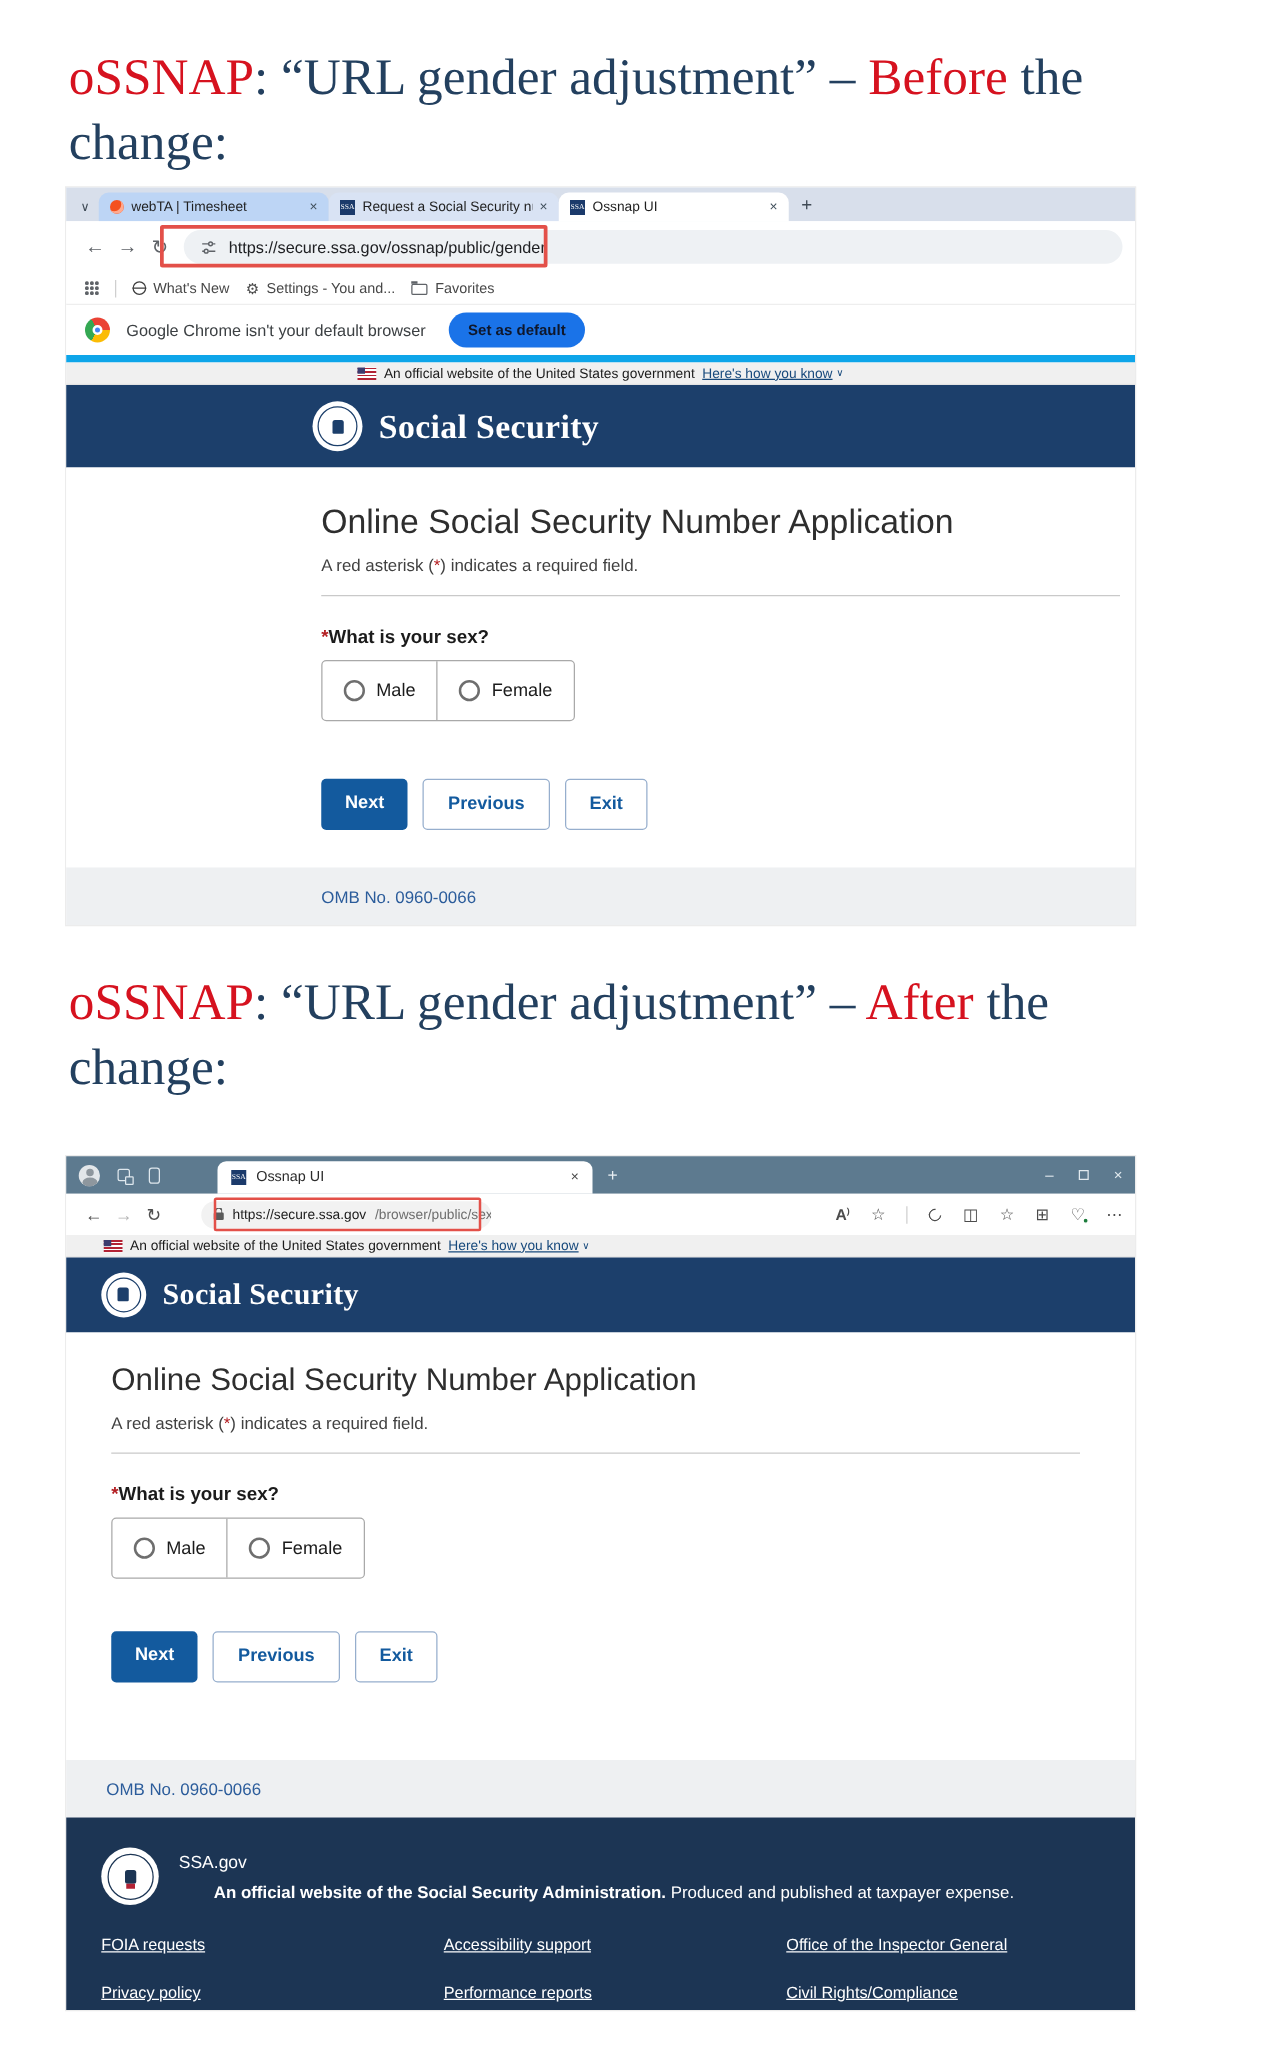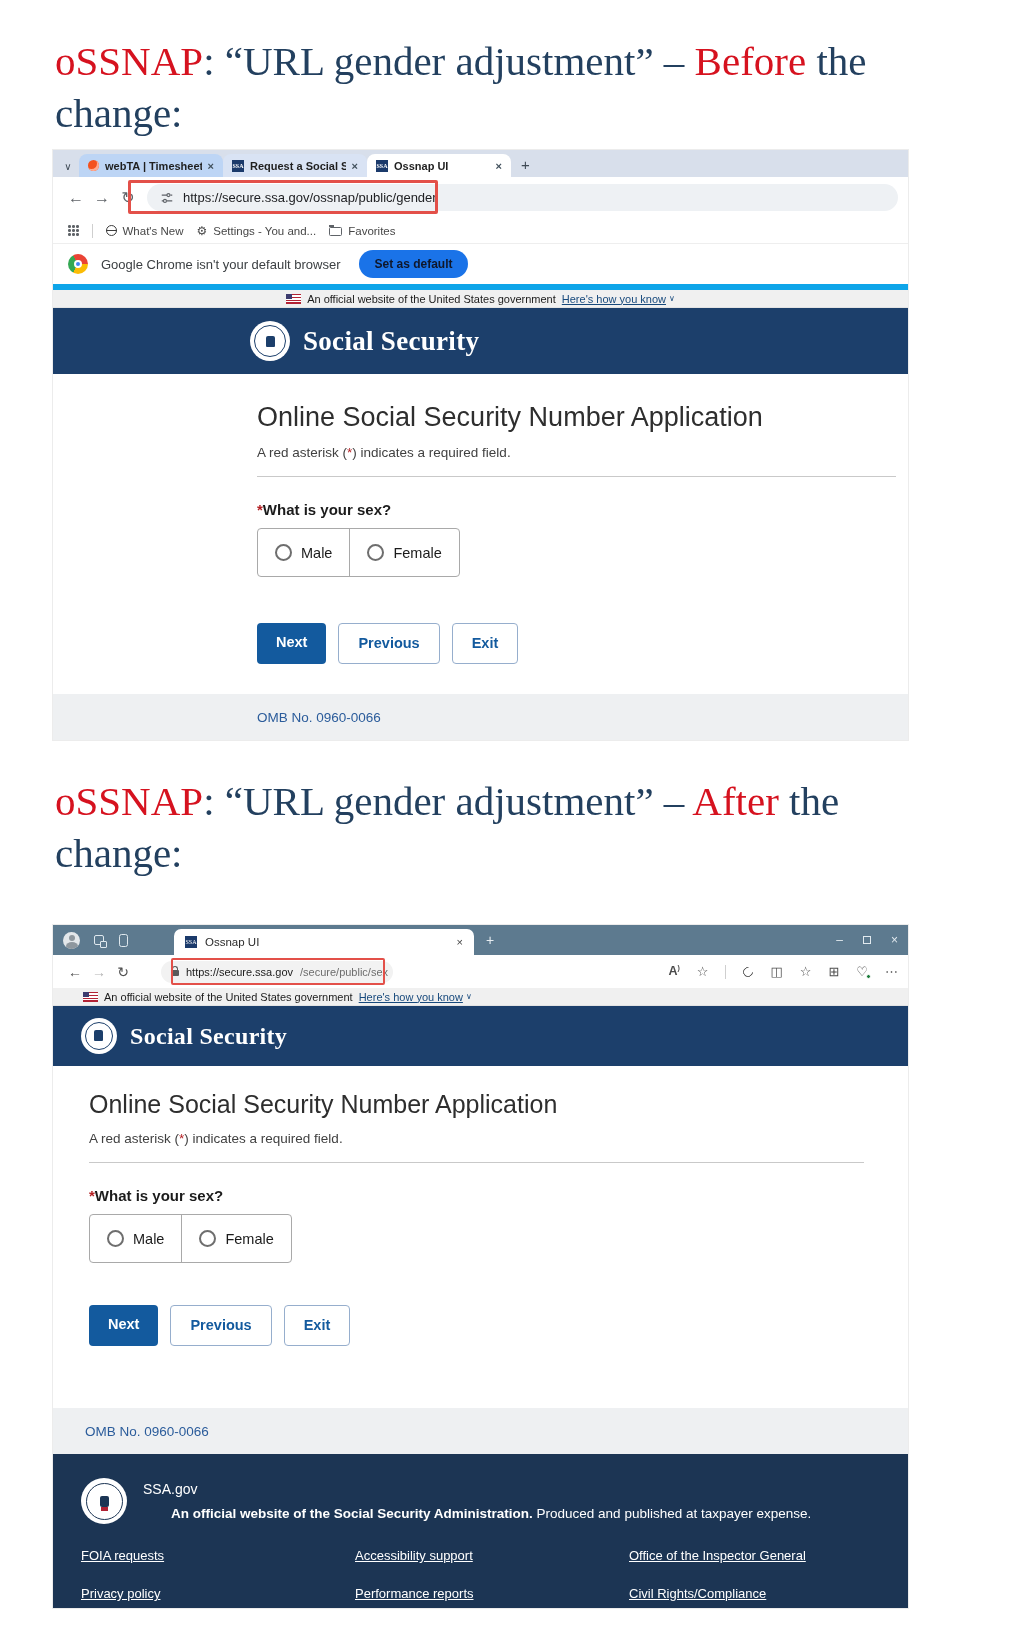--- a/index.html
+++ b/index.html
@@ -13,21 +13,21 @@
   .red{color:#d6121f;}
   
   .browser{position:absolute;left:53px;width:855px;display:flex;flex-direction:column;background:#fff;
     box-shadow:0 0 0 1px #ececec;}
   #browser-before{top:150px;height:590px;}
   #browser-after{top:925px;height:683px;}
   
   .c-tabstrip{height:27px;background:#d8dfeb;display:flex;align-items:flex-end;padding-left:4px;flex:none;}
   .c-chevron{width:18px;color:#3f4a55;font-size:10px;text-align:center;margin:0 2px 5px 2px;}
   .c-tab{display:flex;align-items:center;gap:6px;height:23px;border-radius:8px 8px 0 0;padding:0 9px;
-    font-size:11px;color:#1f1f1f;width:144px;font-weight:bold;}
+    font-size:11px;color:#1f1f1f;width:184px;}
   .c-tab .ttl{flex:1;white-space:nowrap;overflow:hidden;}
   .c-tab .close{font-size:11px;color:#41505c;}
   .c-tab.t1{background:#bdd5f5;}
   .c-tab.t2{background:#d9e3f4;}
   .c-tab.t3{background:#fff;}
   .fav-webta{width:11px;height:11px;border-radius:50%;background:#f4511e;flex:none;
     box-shadow:inset -2px -2px 0 #ffab91;}
   .fav-ssa{width:12px;height:12px;background:#1b3a6b;color:#fff;font-family:"Liberation Serif",serif;
     font-size:6px;display:flex;align-items:center;justify-content:center;flex:none;}
   .c-newtab{font-size:15px;color:#3f4a55;margin:0 0 4px 10px;}
@@ -271,21 +271,21 @@
       <span>×</span>
     </div>
   </div>
   <div class="e-toolbar">
     <span class="e-nav">←</span>
     <span class="e-nav dim">→</span>
     <span class="e-nav">↻</span>
     <div class="e-omnibox">
       <span class="lock"></span>
       <span class="u-dom">https://secure.ssa.gov</span>
-        <span class="u-path">/secure/public/sex</span>
+        <span class="u-path">/browser/public/sex</span>
     </div>
     <div class="url-highlight hl2"></div>
     <div class="e-tools">
       <span class="ra"><span>A</span><sup>)</sup></span>
       <span>☆</span>
       <span class="vdiv"></span>
       <span class="cswirl"></span>
       <span>◫</span>
       <span>☆</span>
       <span>⊞</span>

